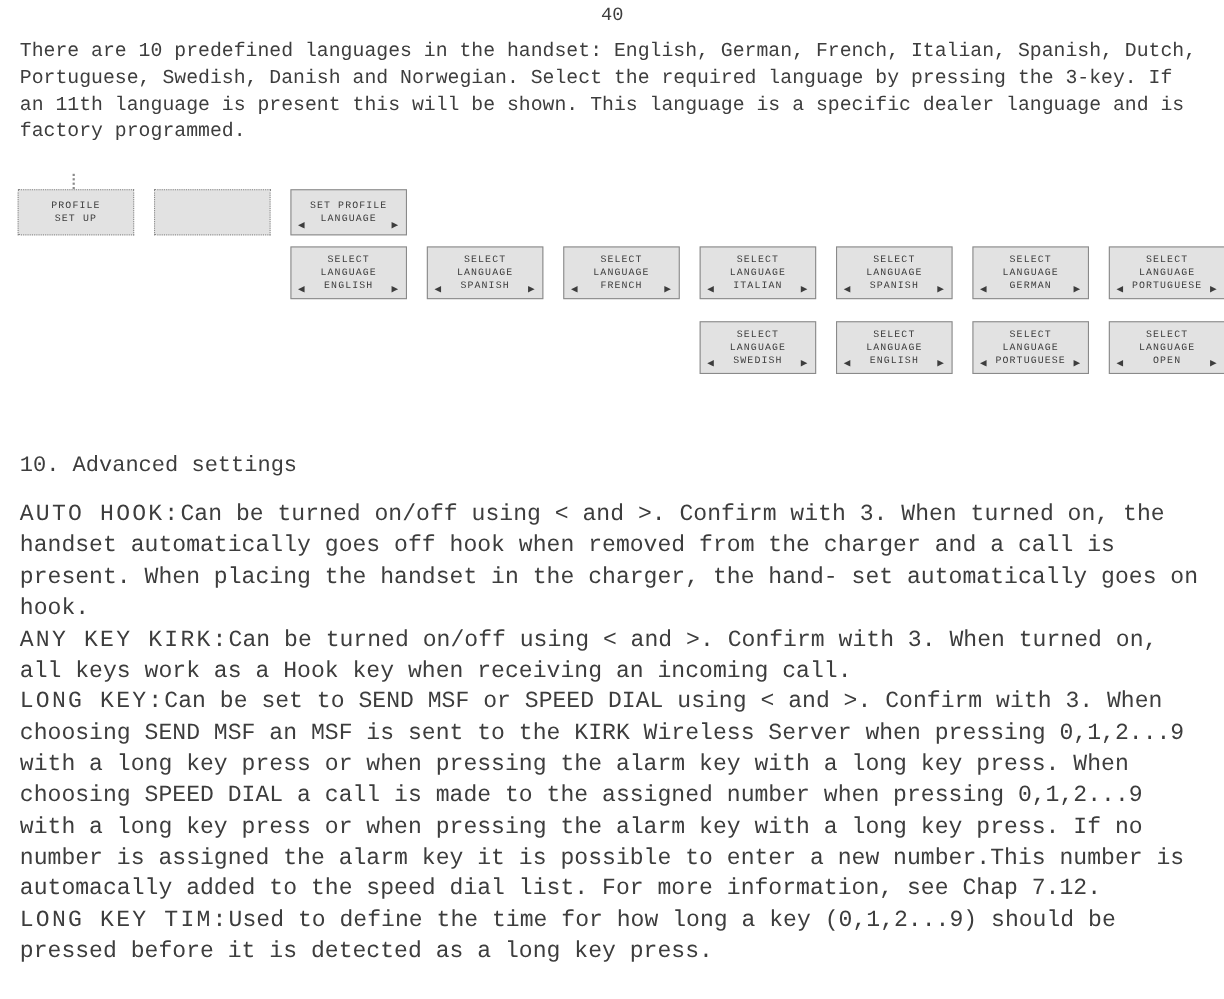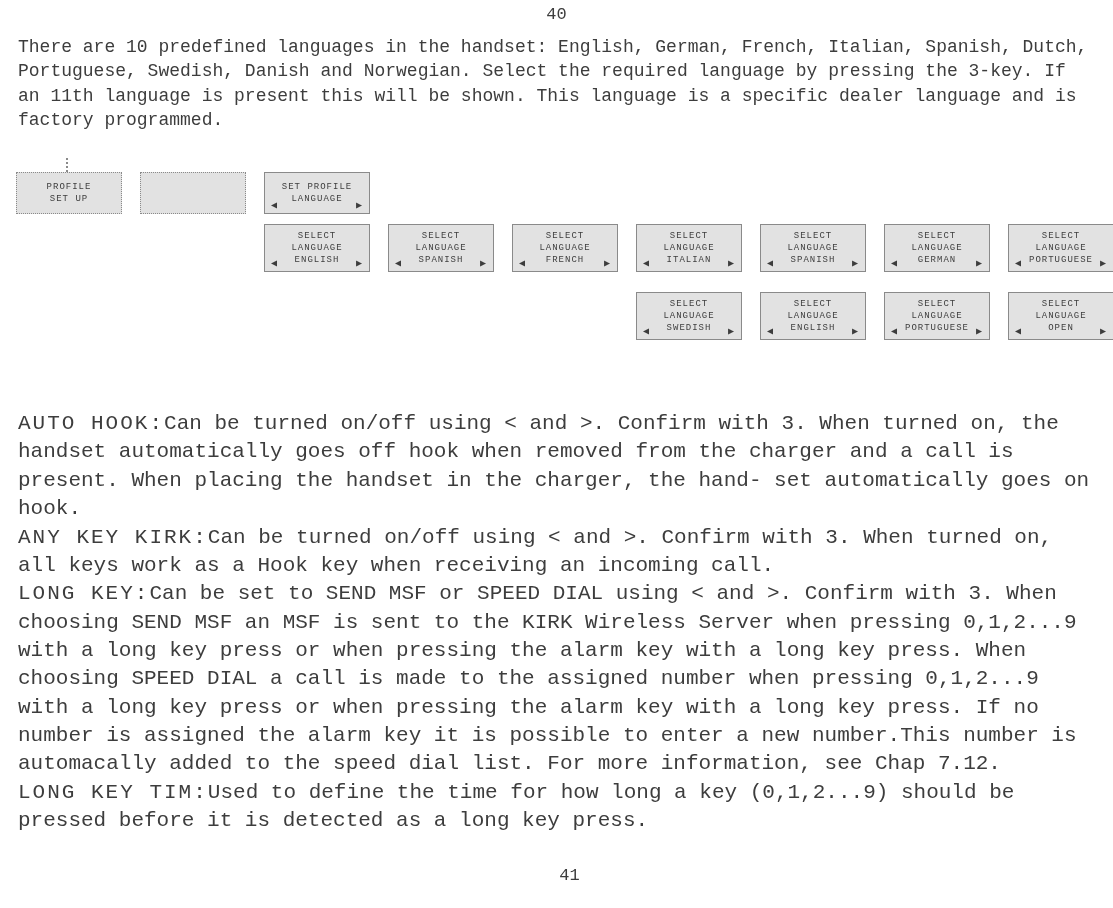--- a/index.html
+++ b/index.html
@@ -164,20 +164,21 @@
         <span class="line">OPEN</span>
         <div class="nav">
           <span>◀</span>
           <span>▶</span>
         </div>
       </div>
     </div>
 </div>
 
 <div class="pad">
+  <div class="heading">10. Advanced settings</div>
 
   <div class="para2">
     <span class="term">AUTO HOOK:</span><span>Can be turned on/off using &lt; and &gt;. Confirm with 3. When turned on, the handset automatically goes off hook when removed from the charger and a call is present. When placing the handset in the charger, the hand- set automatically goes on hook.</span><br>
     <span class="term">ANY KEY KIRK:</span><span>Can be turned on/off using &lt; and &gt;. Confirm with 3. When turned on, all keys work as a Hook key when receiving an incoming call.</span><br>
     <span class="term">LONG KEY:</span><span>Can be set to  SEND MSF  or  SPEED DIAL  using &lt; and &gt;. Confirm with 3. When choosing  SEND MSF  an MSF is sent to the KIRK Wireless Server when pressing 0,1,2...9 with a long key press or when pressing the alarm key with a long key press. When choosing  SPEED DIAL  a call is made to the assigned number when pressing 0,1,2...9 with a long key press or when pressing the alarm key with a long key press. If no number is assigned the alarm key it is possible to enter a new number.This number is automacally added to the speed dial list. For more information, see Chap 7.12.</span><br>
     <span class="term">LONG KEY TIM:</span><span>Used to define the time for how long a key (0,1,2...9) should be pressed before it is detected as a long key press.</span>
   </div>
 </div>
 
 <div class="pagenum" style="margin-top:30px;margin-left:26px;">41</div>

